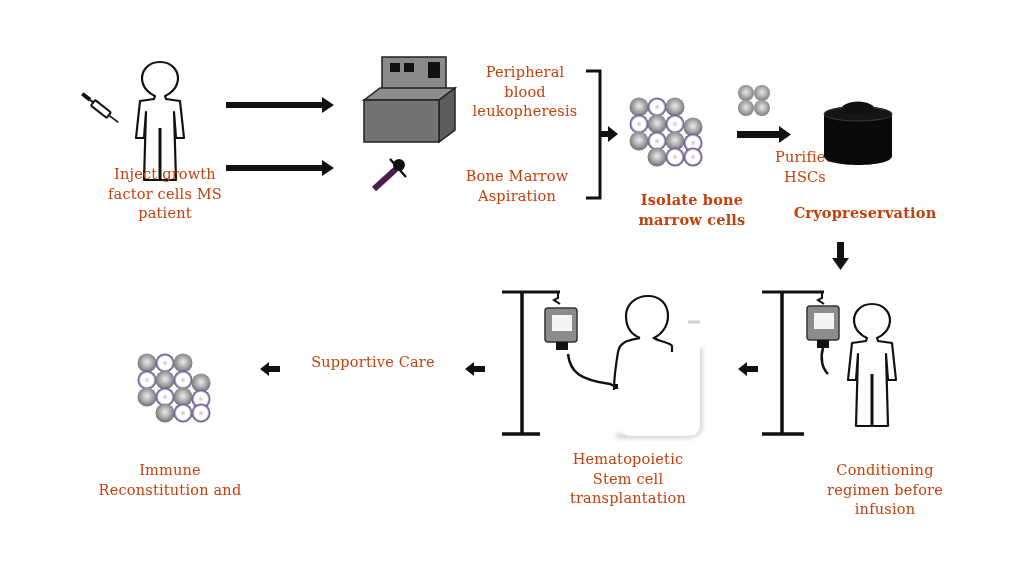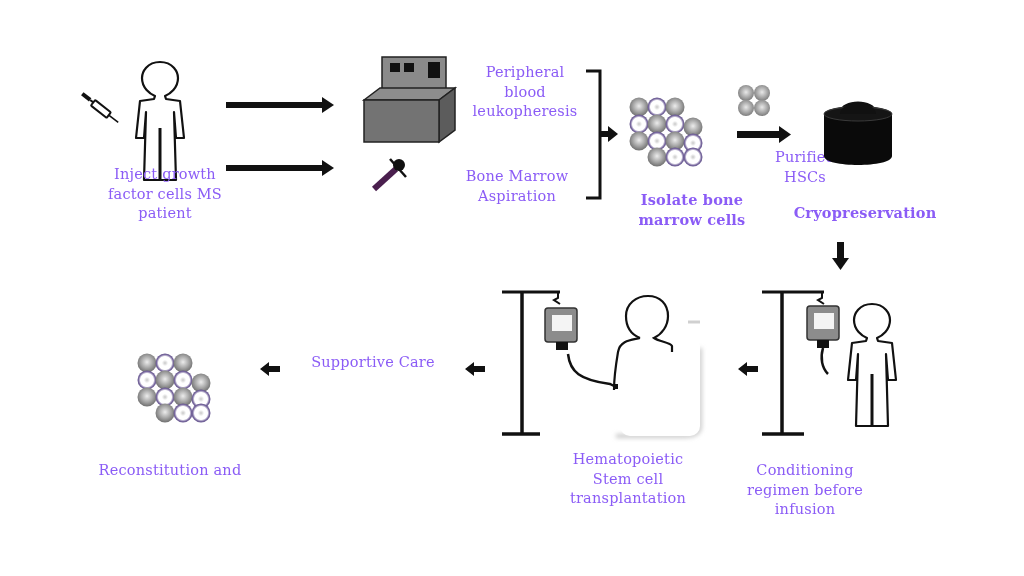--- a/index.html
+++ b/index.html
@@ -1,19 +1,19 @@
 <!DOCTYPE html>
 <html><head>
 <meta charset="utf-8">
 <style>
   html, body { margin: 0; padding: 0; background: #ffffff; }
   body { width: 1024px; height: 576px; position: relative; overflow: hidden;
          font-family: "DejaVu Serif", "Liberation Serif", serif; color: #1e1e1e; }
   .lbl { position: absolute; text-align: center; font-size: 14.5px; line-height: 19.5px;
-         font-family: "DejaVu Serif", "Liberation Serif", serif; color: #8b5cf6; white-space: nowrap;
+         font-family: "DejaVu Serif", "Liberation Serif", serif; color: #c2410c; white-space: nowrap;
          letter-spacing: 0.2px; }
   svg { position: absolute; overflow: visible; }
 </style>
 </head>
 <body>
 
 <svg width="50" height="45" style="left:72px;top:88px;">
   <g transform="rotate(38 22 20)">
     <rect x="4" y="14" width="10" height="4" fill="#111"></rect>
     <line x1="14" y1="16" x2="18" y2="16" stroke="#111" stroke-width="2"></line>
@@ -161,21 +161,21 @@
   <rect x="52" y="25" width="20" height="16" fill="#f4f4f4"></rect>
   <rect x="55" y="52" width="12" height="8" fill="#111"></rect>
   <path d="M61 60 C58 70 60 80 66 86" fill="none" stroke="#111" stroke-width="2.5"></path>
 </svg>
 
 <svg width="80" height="130" style="left:832px;top:300px;">
   <path d="M40 4 C27 4 22 14 22 20 C22 30 30 36 35 38 L34 41 L20 43 L16 80 L24 80 L26 54 L24 126 L56 126 L54 54 L56 80 L64 80 L60 43 L46 41 L45 38 C50 36 58 30 58 20 C58 14 53 4 40 4 Z" fill="#fff" stroke="#111" stroke-width="2.2" stroke-linejoin="round"></path>
   <line x1="40" y1="74" x2="40" y2="126" stroke="#111" stroke-width="3"></line>
 </svg>
 
-<div class="lbl" style="left:730px;top:461px;width:150px;">
+<div class="lbl" style="left:810px;top:461px;width:150px;">
   <div>Conditioning</div>
   <div>regimen before</div>
   <div>infusion</div>
 </div>
 
 <svg width="22" height="14" style="left:738px;top:362px;">
   <polygon points="0,7 9,0 9,4 20,4 20,10 9,10 9,14" fill="#111"></polygon>
 </svg>
 
 <svg width="100" height="150" style="left:500px;top:288px;">
@@ -246,14 +246,15 @@
     <circle cx="12" cy="44" r="9.5" fill="url(#gg1)"></circle>
     <circle cx="30" cy="44" r="9.5" fill="url(#pp1)"></circle>
     <circle cx="48" cy="44" r="9.5" fill="url(#gg1)"></circle>
     <circle cx="66" cy="46" r="9.5" fill="url(#pp1)"></circle>
     <circle cx="30" cy="60" r="9.5" fill="url(#gg1)"></circle>
     <circle cx="48" cy="60" r="9.5" fill="url(#pp1)"></circle>
     <circle cx="66" cy="60" r="9.5" fill="url(#pp1)"></circle>
   </svg>
 
 <div class="lbl" style="left:85px;top:461px;width:170px;">
+  <div>Immune</div>
   <div>Reconstitution and</div>
 </div>
 
 </body></html>

